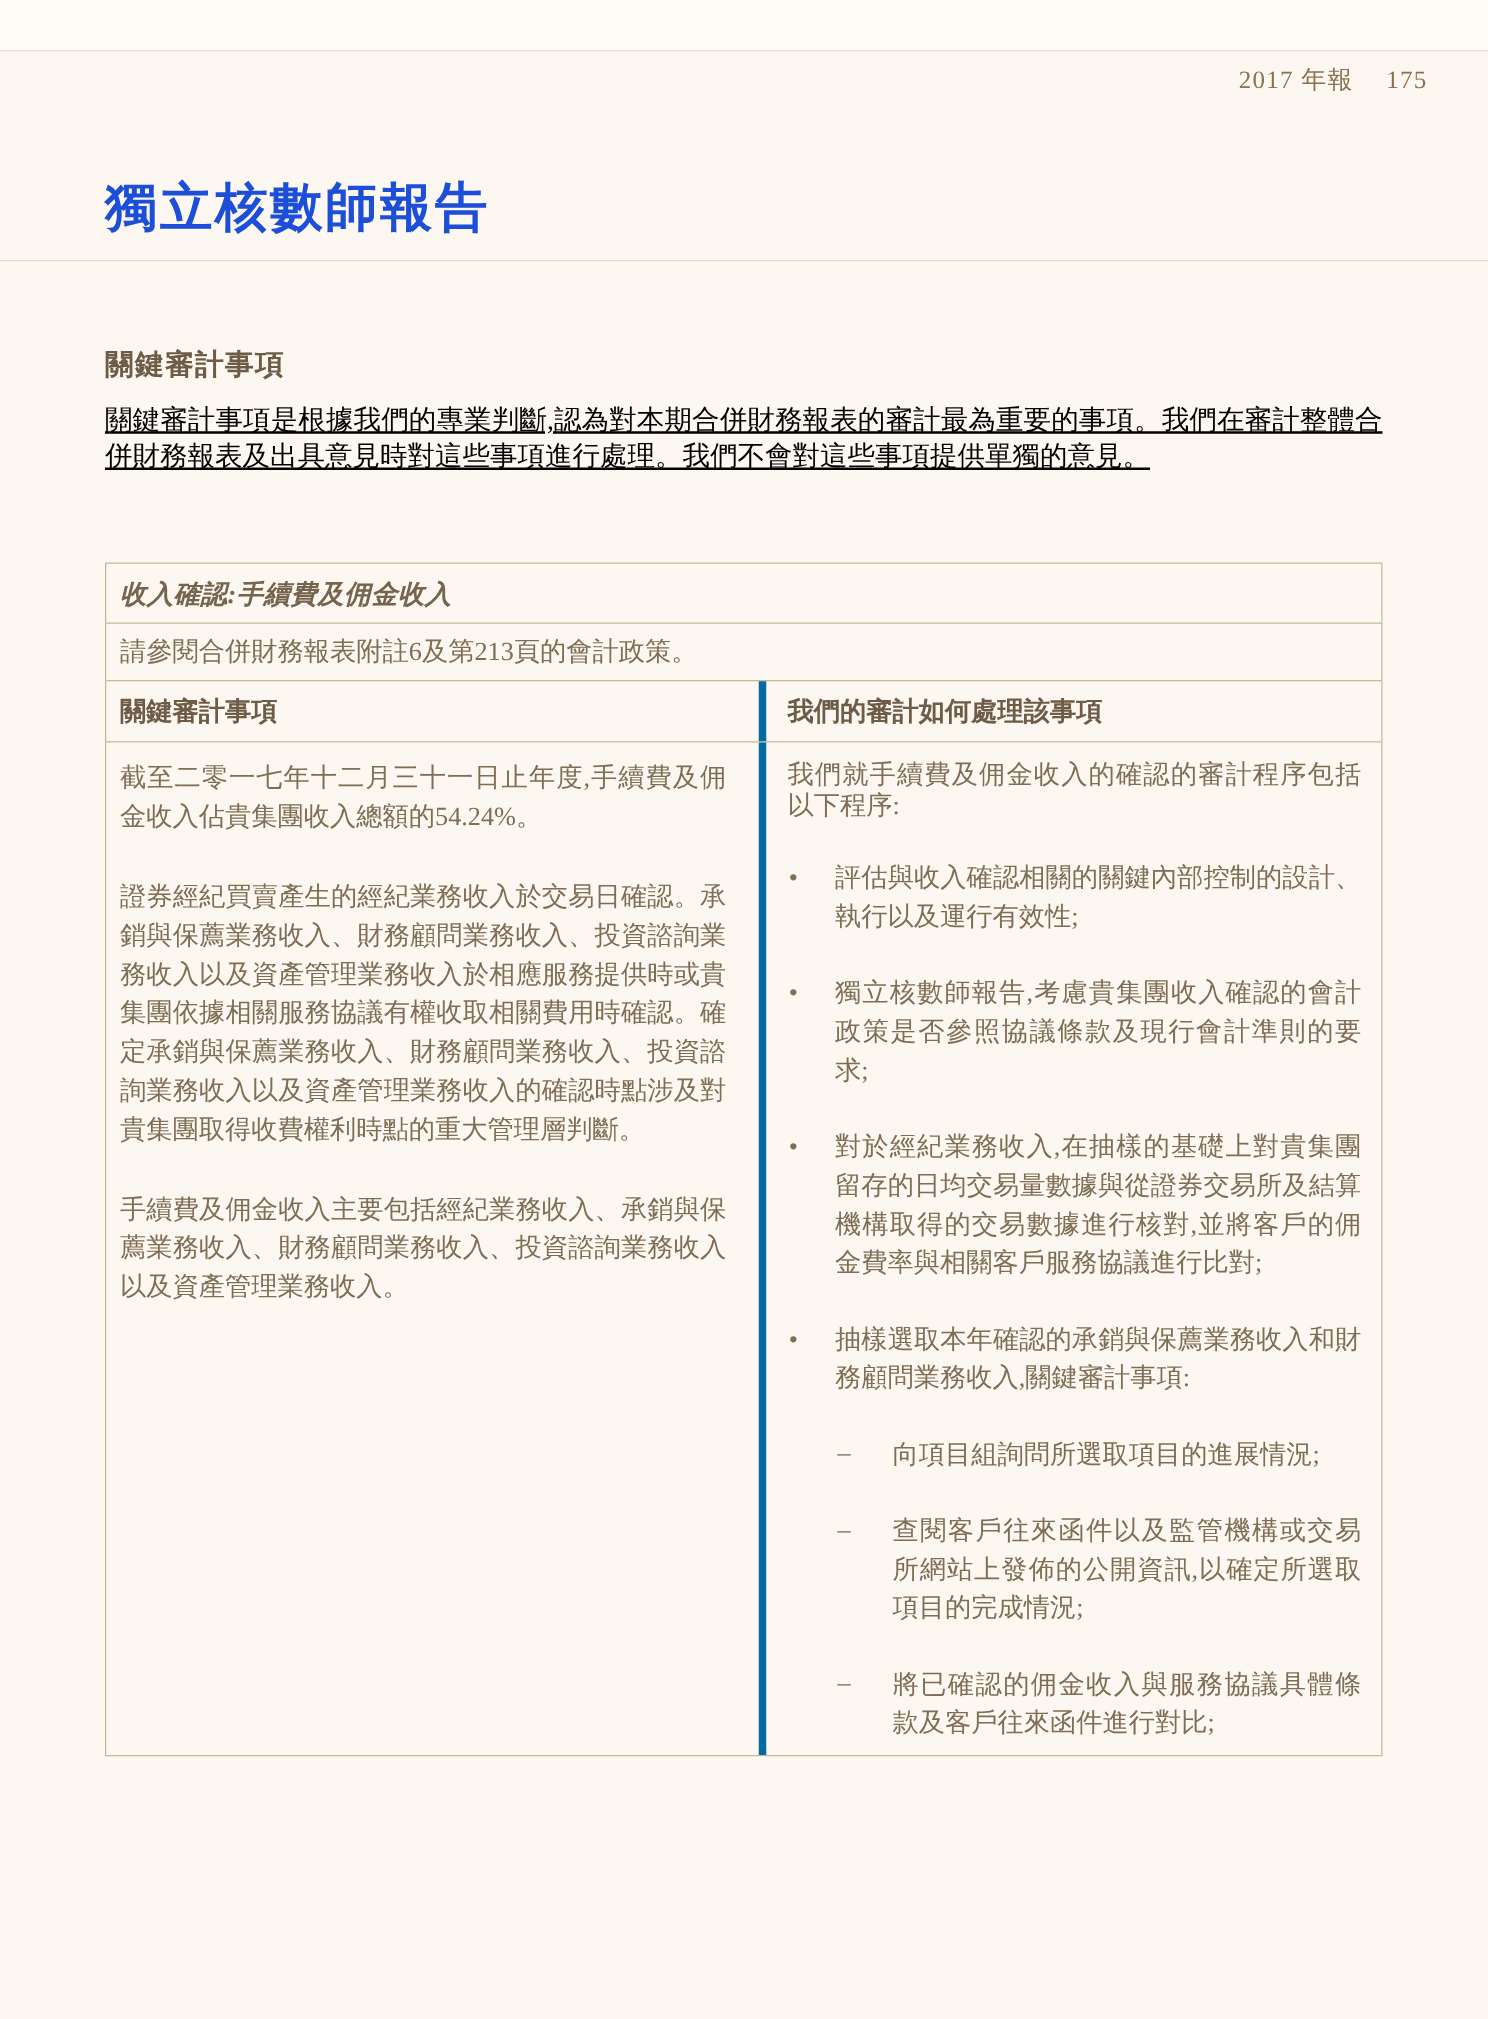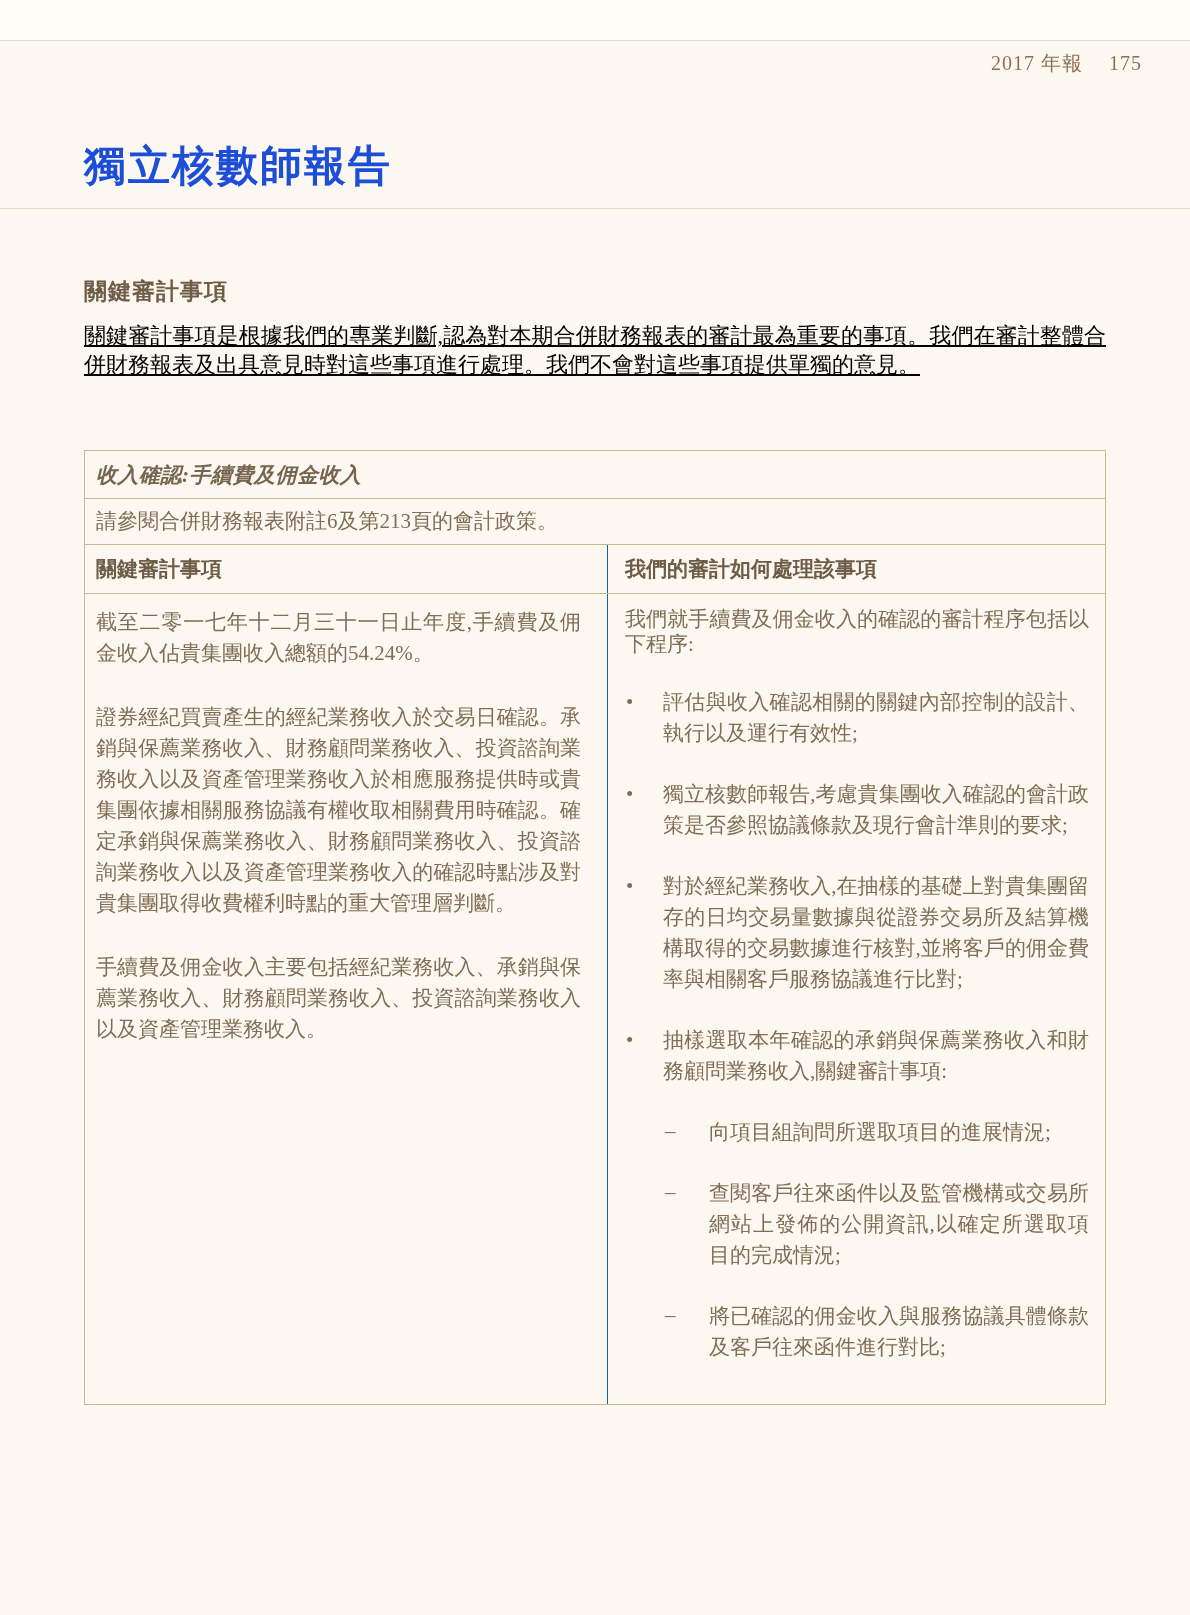--- a/index.html
+++ b/index.html
@@ -78,21 +78,21 @@
     font-style: italic;
     color: #76644e;
     letter-spacing: 0.5px;
   }
   .reference-row {
     padding: 8px 11px 9px 11px;
     color: #7f6d55;
   }
   .cols { display: flex; align-items: stretch; }
   .cell-left { width: 522px; flex: 0 0 522px; }
-  .cell-right { flex: 1 1 auto; border-left: 1px solid #0369a1; }
+  .cell-right { flex: 1 1 auto; border-left: 6px solid #0369a1; }
   .header-row .cell-left,
   .header-row .cell-right {
     padding: 10px 11px 10px 11px;
     font-weight: bold;
     color: #6e5c46;
   }
   .header-row .cell-right { padding-left: 17px; }
   .body-row { height: 811px; }
   .body-row .cell-left { padding: 13px 26px 0 11px; }
   .body-row .cell-right { padding: 13px 16px 0 17px; }

